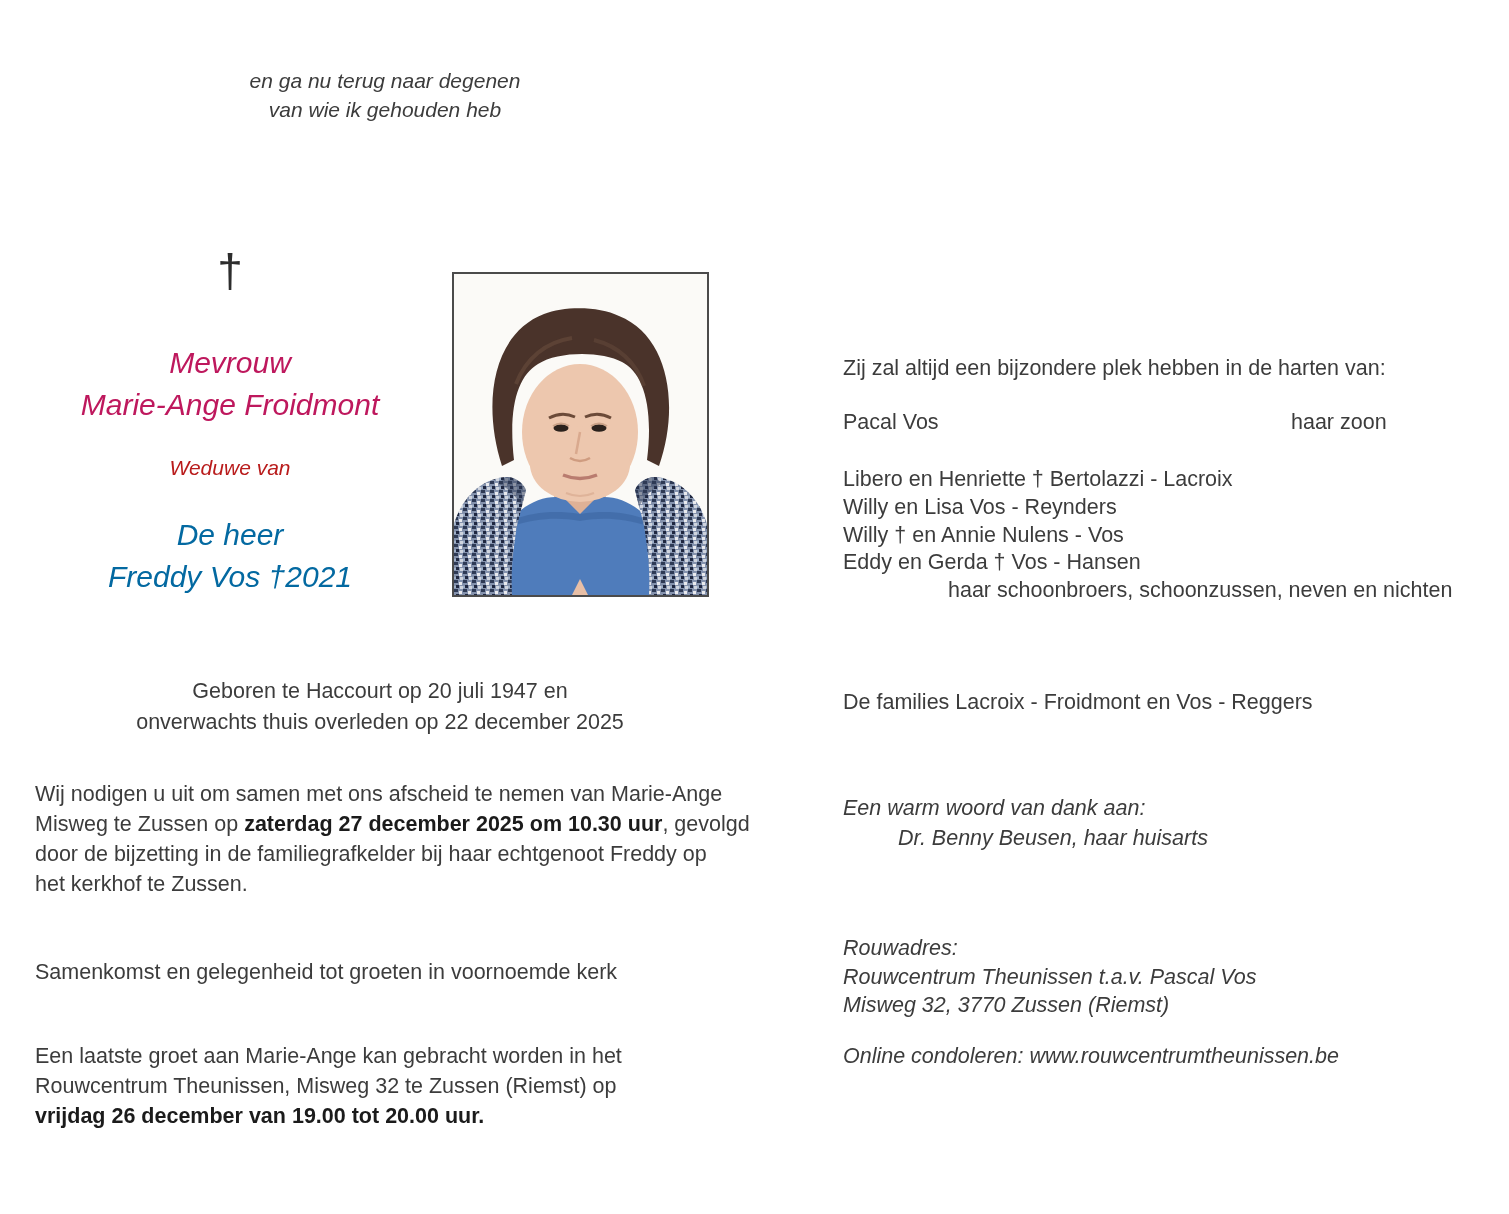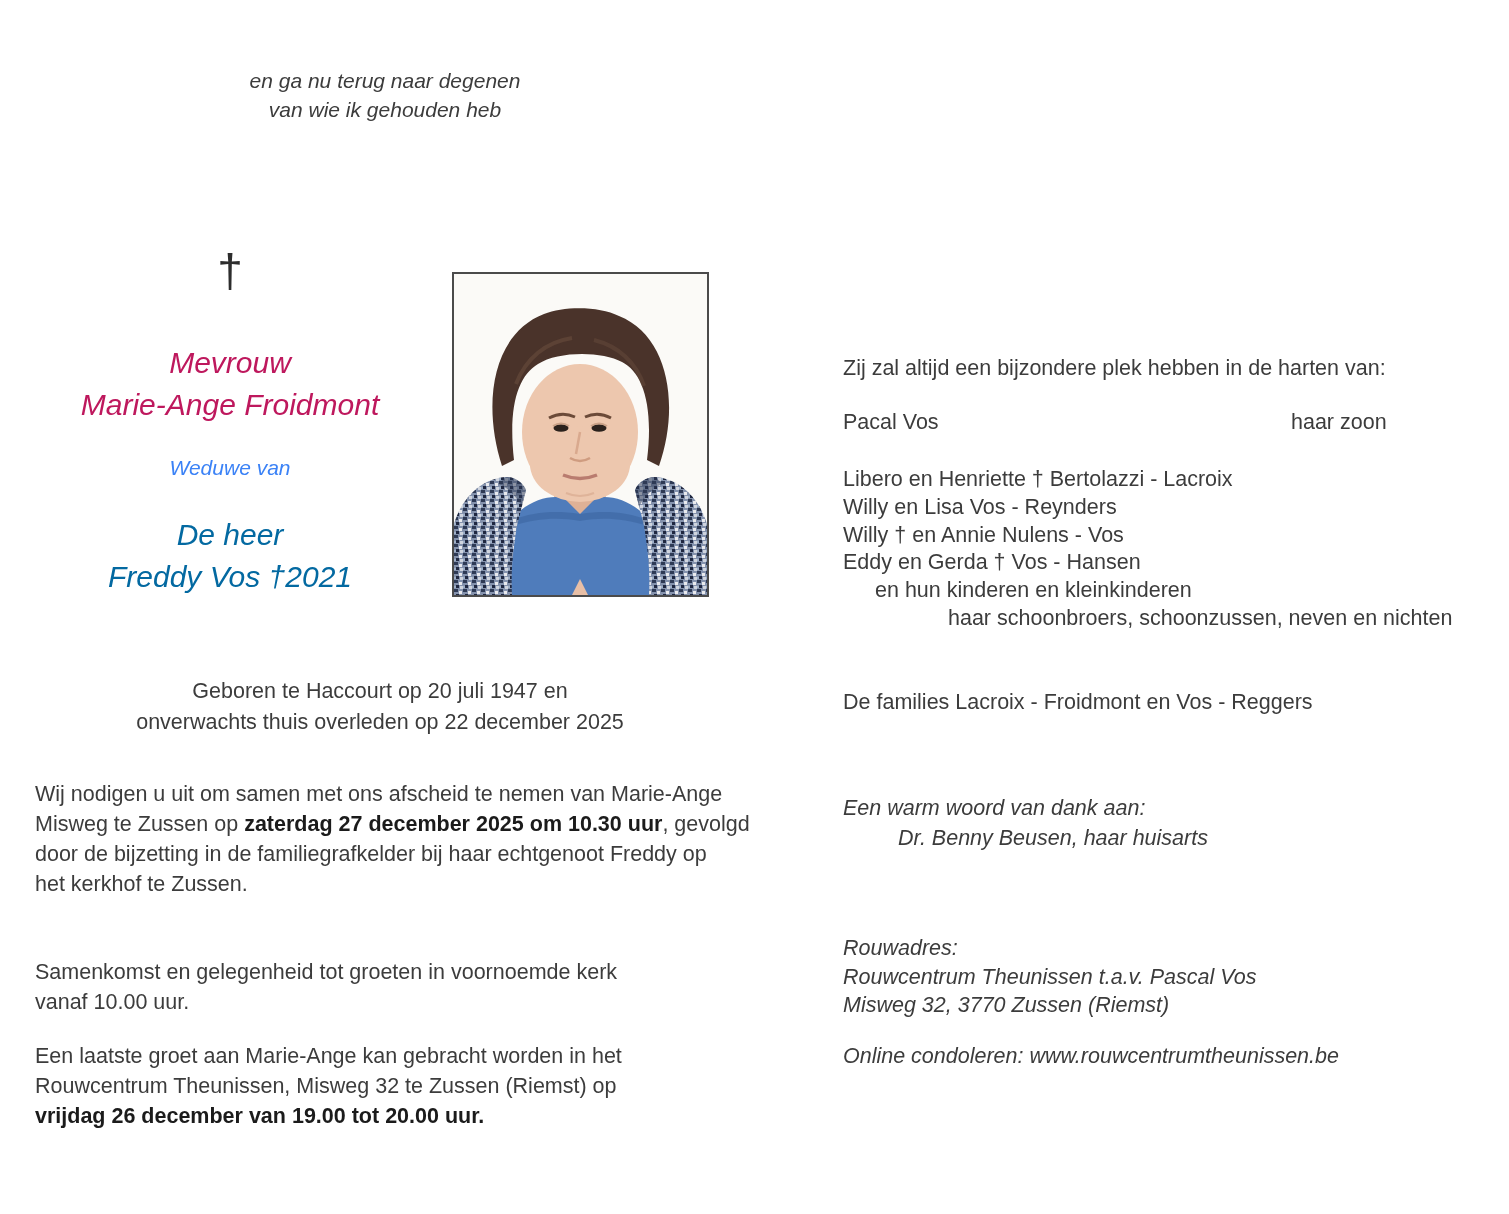--- a/index.html
+++ b/index.html
@@ -11,21 +11,21 @@
     color:#3c3c3c;
     overflow:hidden;
   }
   .abs{position:absolute;}
   .nowrap{white-space:nowrap;}
 
   
   .poem{left:35px;top:66px;width:700px;text-align:center;font-style:italic;font-size:21px;line-height:29px;}
   .cross{left:35px;top:246px;width:390px;text-align:center;font-size:46px;line-height:50px;color:#2d2d2d;}
   .name-block{left:35px;top:342px;width:390px;text-align:center;font-style:italic;font-size:30px;line-height:42px;color:#be185d;}
-  .widow{left:35px;top:456px;width:390px;text-align:center;font-style:italic;font-size:21px;color:#3b82f6;}
+  .widow{left:35px;top:456px;width:390px;text-align:center;font-style:italic;font-size:21px;color:#b91c1c;}
   .spouse-block{left:35px;top:514px;width:390px;text-align:center;font-style:italic;font-size:30px;line-height:42px;color:#0369a1;}
   .photo{left:452px;top:272px;width:253px;height:321px;border:2px solid #4b4b4b;background:#fbfaf7;}
   .photo svg{display:block;width:253px;height:321px;}
   .life-dates{left:35px;top:676px;width:690px;text-align:center;font-size:21.5px;line-height:31px;}
   .para{font-size:21.5px;line-height:30px;}
   .para div{white-space:nowrap;}
   .para-1{left:35px;top:779px;}
   .para-2{left:35px;top:957px;}
   .para-3{left:35px;top:1041px;}
   .bold{font-weight:700;color:#1b1b1b;}
@@ -125,42 +125,40 @@
     <div>Wij nodigen u uit om samen met ons afscheid te nemen van Marie-Ange</div>
     <div>
       <span>Misweg te Zussen op </span><span class="bold">zaterdag 27 december 2025 om 10.30 uur</span><span>, gevolgd</span>
     </div>
     <div>door de bijzetting in de familiegrafkelder bij haar echtgenoot Freddy op</div>
     <div>het kerkhof te Zussen.</div>
   </div>
 
   <div class="abs para para-2">
     <div>Samenkomst en gelegenheid tot groeten in voornoemde kerk</div>
-    <div>vanaf 10.00 uur.</div>
   </div>
 
   <div class="abs para para-3">
     <div>Een laatste groet aan Marie-Ange kan gebracht worden in het</div>
     <div>Rouwcentrum Theunissen, Misweg 32 te Zussen (Riemst) op</div>
     <div class="bold">vrijdag 26 december van 19.00 tot 20.00 uur.</div>
   </div>
 
   <div class="abs rc intro nowrap">Zij zal altijd een bijzondere plek hebben in de harten van:</div>
 
   <div class="rc son-row">
     <span>Pacal Vos</span>
     <span class="son-relation">haar zoon</span>
   </div>
 
   <div class="abs rc members">
     <div class="nowrap">Libero en Henriette † Bertolazzi - Lacroix</div>
     <div class="nowrap">Willy en Lisa Vos - Reynders</div>
     <div class="nowrap">Willy † en Annie Nulens - Vos</div>
     <div class="nowrap">Eddy en Gerda † Vos - Hansen</div>
-    <div class="nowrap indent-1">en hun kinderen en kleinkinderen</div>
     <div class="nowrap indent-2">haar schoonbroers, schoonzussen, neven en nichten</div>
   </div>
 
   <div class="abs rc families-line nowrap">De families Lacroix - Froidmont en Vos - Reggers</div>
 
   <div class="abs rc thanks">
     <div class="nowrap">Een warm woord van dank aan:</div>
     <div class="nowrap thanks-indent">Dr. Benny Beusen, haar huisarts</div>
   </div>
 

